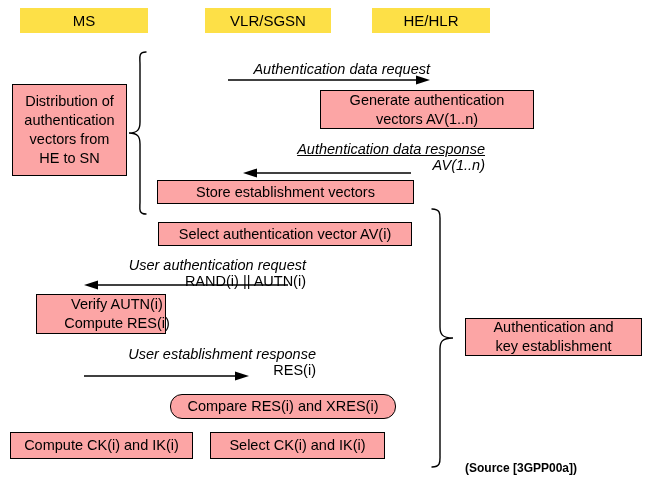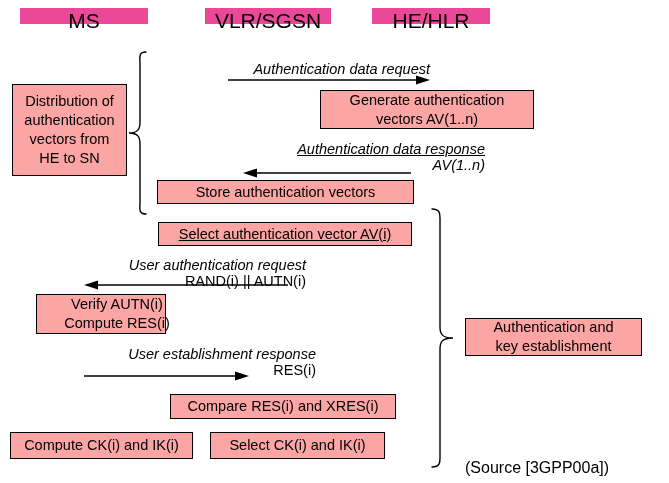--- a/index.html
+++ b/index.html
@@ -16,25 +16,25 @@
     position: relative;
     width: 669px;
     height: 483px;
     background: #ffffff;
     overflow: hidden;
   }
   .abs { position: absolute; }
 
   
   .col-header {
-    background: #ec4899;
+    background: #fde047;
     text-align: center;
-    font-size: 21px;
+    font-size: 15px;
     line-height: 25px;
-    height: 16px;
+    height: 25px;
     color: #000;
     white-space: nowrap;
   }
 
   
   .box {
     background: #fca5a5;
     border: 1px solid #000000;
     box-sizing: border-box;
     text-align: center;
@@ -59,24 +59,25 @@
   .msg-label.italic { font-style: italic; }
 
   
   .arrow-svg { display: block; overflow: visible; }
 
   
   .brace-svg { display: block; overflow: visible; }
 
   
   .source-note {
-    font-size: 16px;
+    font-size: 12px;
     line-height: 20px;
     white-space: nowrap;
     color: #000;
+    font-weight: bold;
   }
 </style>
 </head>
 <body>
 
 <div id="canvas">
 
   <div class="abs col-header" style="left:20px; top:8px; width:128px;">
     <span>MS</span>
   </div>
@@ -118,28 +119,28 @@
   </div>
   <div class="abs msg-label" style="left:240px; top:156px; width:245px;font-style:italic;">
     <span>AV(1..n)</span>
   </div>
   <svg class="abs arrow-svg" style="left:243px; top:167px;" width="168" height="12" viewBox="0 0 168 12">
     <line x1="10" y1="6" x2="168" y2="6" stroke="#000000" stroke-width="1.6"></line>
     <polygon points="0,6 14,1.5 14,10.5" fill="#000000"></polygon>
   </svg>
 
   <div class="abs box" style="left:157px; top:180px; width:257px; height:24px;">
-    <span>Store authentication vectors</span>
+    <span>Store establishment vectors</span>
   </div>
 
   <svg class="abs brace-svg" style="left:428px; top:207px;" width="30" height="262" viewBox="0 0 30 262">
     <path d="M4,2 C13,2 12,8 12,14 L12,120 C12,127 14,131 25,131 C14,131 12,135 12,142 L12,248 C12,254 13,260 4,260" fill="none" stroke="#000000" stroke-width="1.4" stroke-linecap="round"></path>
   </svg>
 
-  <div class="abs box" style="left:158px; top:222px; width:254px; height:24px;text-decoration:underline;">
+  <div class="abs box" style="left:158px; top:222px; width:254px; height:24px;">
     <span>Select authentication vector AV(i)</span>
   </div>
 
   <div class="abs msg-label italic" style="left:88px; top:256px; width:218px;">
     <span>User authentication request</span>
   </div>
   <div class="abs msg-label" style="left:88px; top:272px; width:218px;">
     <span>RAND(i) || AUTN(i)</span>
   </div>
   <svg class="abs arrow-svg" style="left:84px; top:279px;" width="204" height="12" viewBox="0 0 204 12">
@@ -161,21 +162,21 @@
     <span>User establishment response</span>
   </div>
   <div class="abs msg-label" style="left:88px; top:361px; width:228px;">
     <span>RES(i)</span>
   </div>
   <svg class="abs arrow-svg" style="left:84px; top:370px;" width="165" height="12" viewBox="0 0 165 12">
     <line x1="0" y1="6" x2="155" y2="6" stroke="#000000" stroke-width="1.6"></line>
     <polygon points="165,6 151,1.5 151,10.5" fill="#000000"></polygon>
   </svg>
 
-  <div class="abs box" style="left:170px; top:394px; width:226px; height:25px;">
+  <div class="abs box" style="left:170px; top:394px; width:226px; height:25px;border-radius:12px;">
     <span>Compare RES(i) and XRES(i)</span>
   </div>
 
   <div class="abs box" style="left:10px; top:432px; width:183px; height:27px;">
     <span>Compute CK(i) and IK(i)</span>
   </div>
 
   <div class="abs box" style="left:210px; top:432px; width:175px; height:27px;">
     <span>Select CK(i) and IK(i)</span>
   </div>

